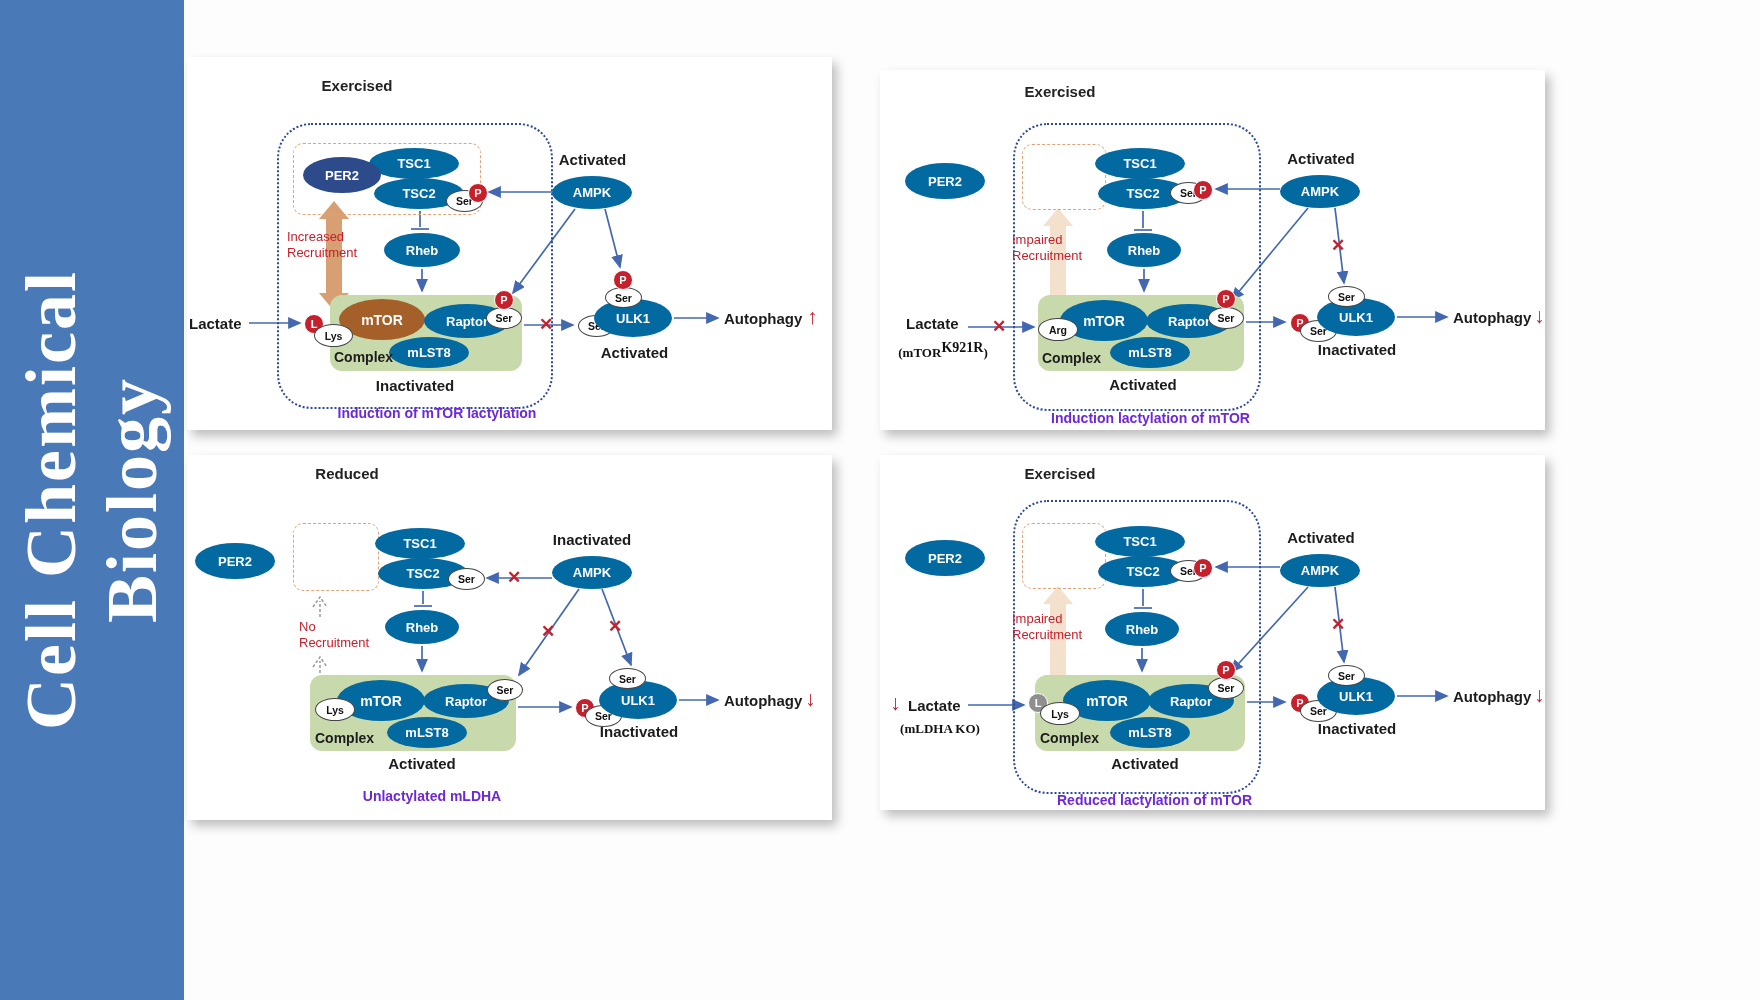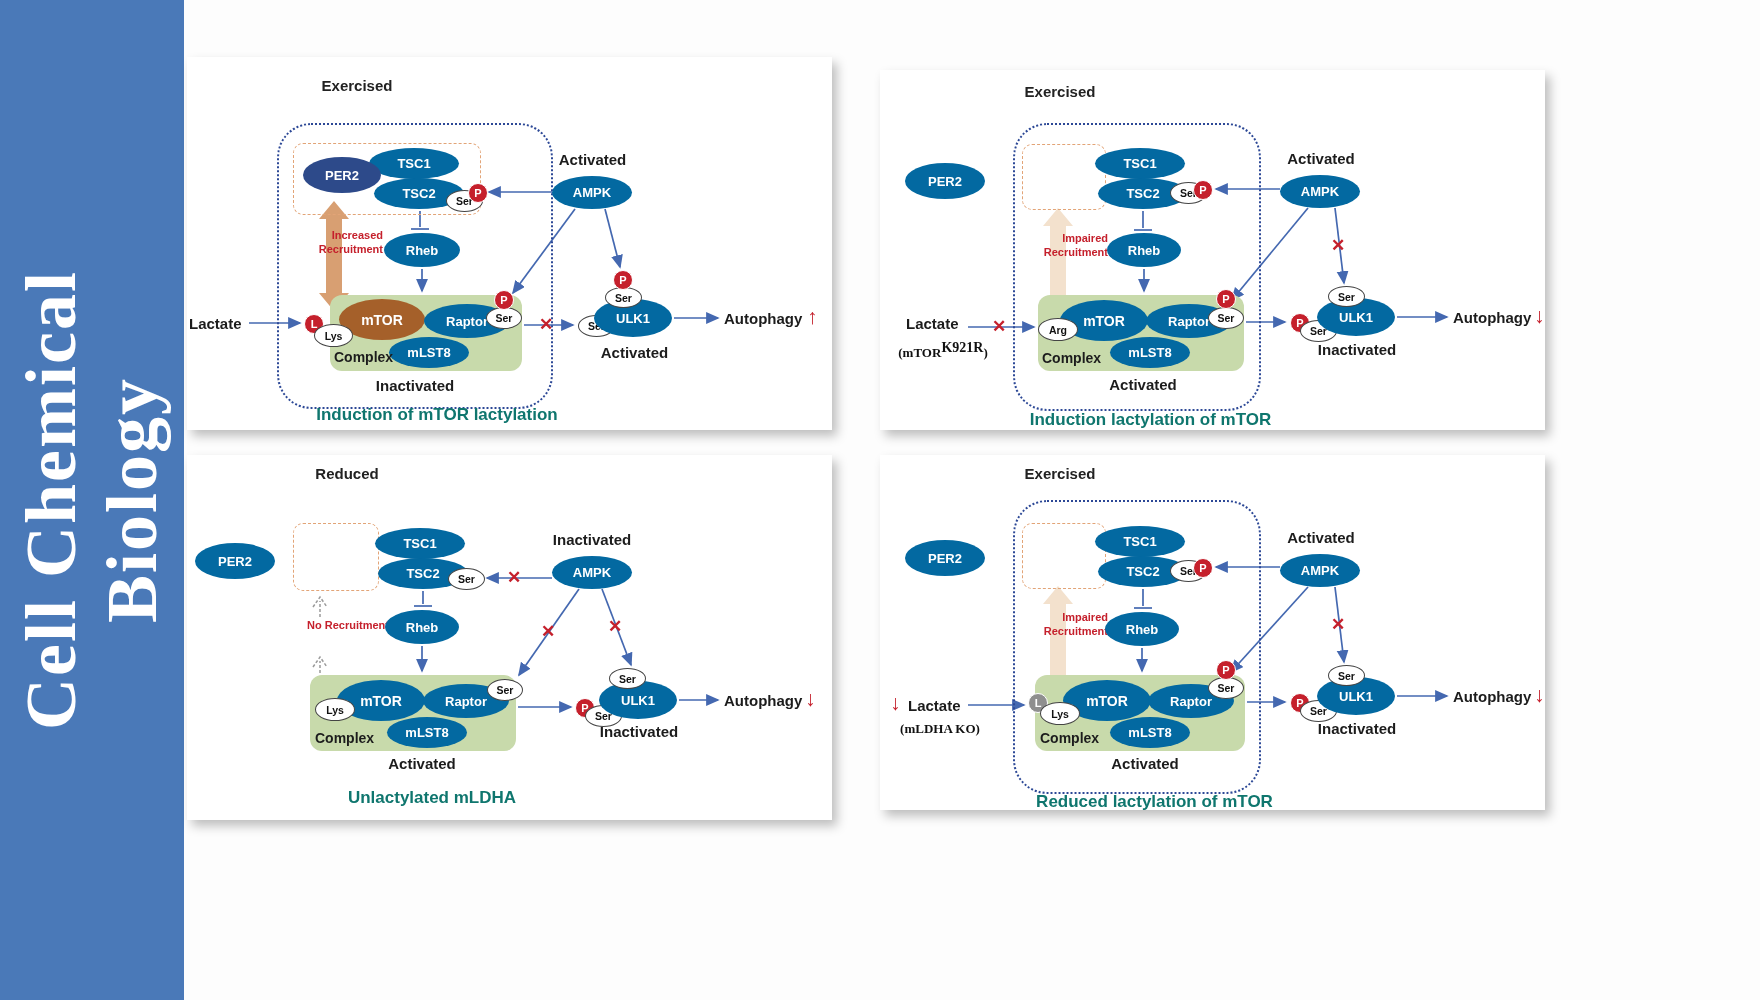--- a/index.html
+++ b/index.html
@@ -14,22 +14,22 @@
   .node.big{font-size:14px;}
   .pill{position:absolute;border-radius:50%;background:#fff;border:1.6px solid #444;display:flex;align-items:center;justify-content:center;font-size:10.5px;font-weight:bold;color:#111;}
   .badge{position:absolute;width:18px;height:18px;border-radius:50%;background:#c5202c;color:#fff;font-size:11px;font-weight:bold;display:flex;align-items:center;justify-content:center;border:1px solid #fff;}
   .badge.gray{background:#8f8f8f;}
   .greenbox{position:absolute;background:#c8daab;border-radius:12px;}
   .dotted-box{position:absolute;border:2.5px dotted #2c4896;border-radius:34px;}
   .dashed-orange{position:absolute;border:1.6px dashed #e2a477;border-radius:10px;}
   .glabel{position:absolute;font-weight:bold;font-size:15px;color:#1c1c1c;}
   .center{text-align:center;}
   .panel-title{position:absolute;font-weight:bold;font-size:15px;color:#222;text-align:center;}
-  .rlabel{position:absolute;color:#c5202c;font-weight:bold;font-size:11px;text-align:right;line-height:1.25;}
-  .caption{position:absolute;color:#0f766e;font-weight:bold;font-size:17px;text-align:center;}
+  .rlabel{position:absolute;color:#c5202c;font-weight:normal;font-size:13px;text-align:left;line-height:1.25;}
+  .caption{position:absolute;color:#6d28d9;font-weight:bold;font-size:14px;text-align:center;}
   .xmark{position:absolute;color:#c5202c;font-weight:bold;font-size:17px;line-height:1;}
   .updown{position:absolute;color:#c5202c;font-weight:bold;font-size:21px;line-height:1;}
   .note{position:absolute;font-family:"Liberation Serif",serif;font-weight:bold;font-size:13px;color:#111;text-align:center;}
   .note sup{font-size:14px;}
 </style>
 </head>
 <body>
 
 <div id="stage">
 

